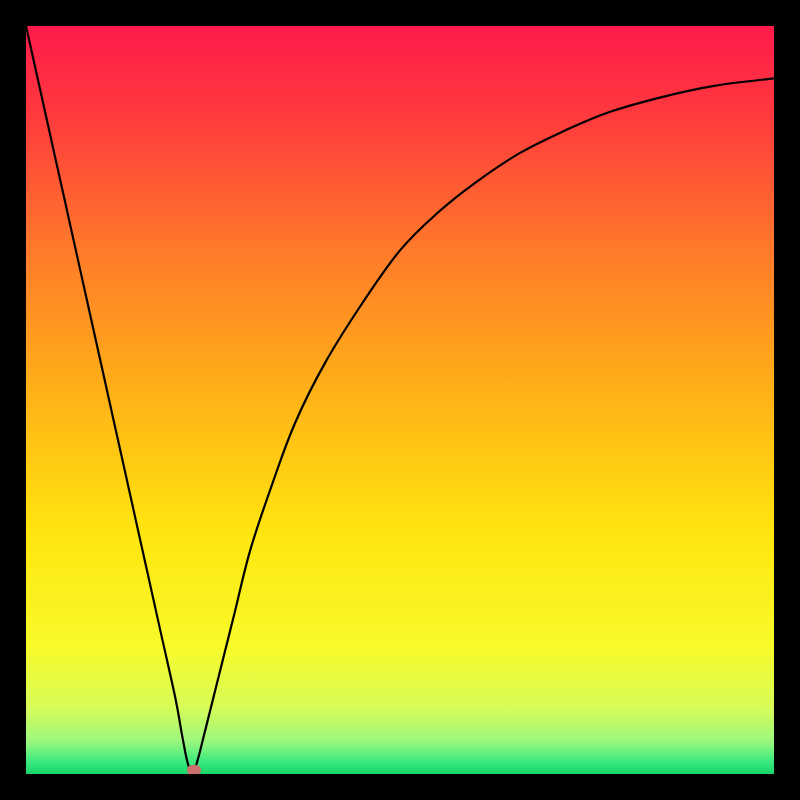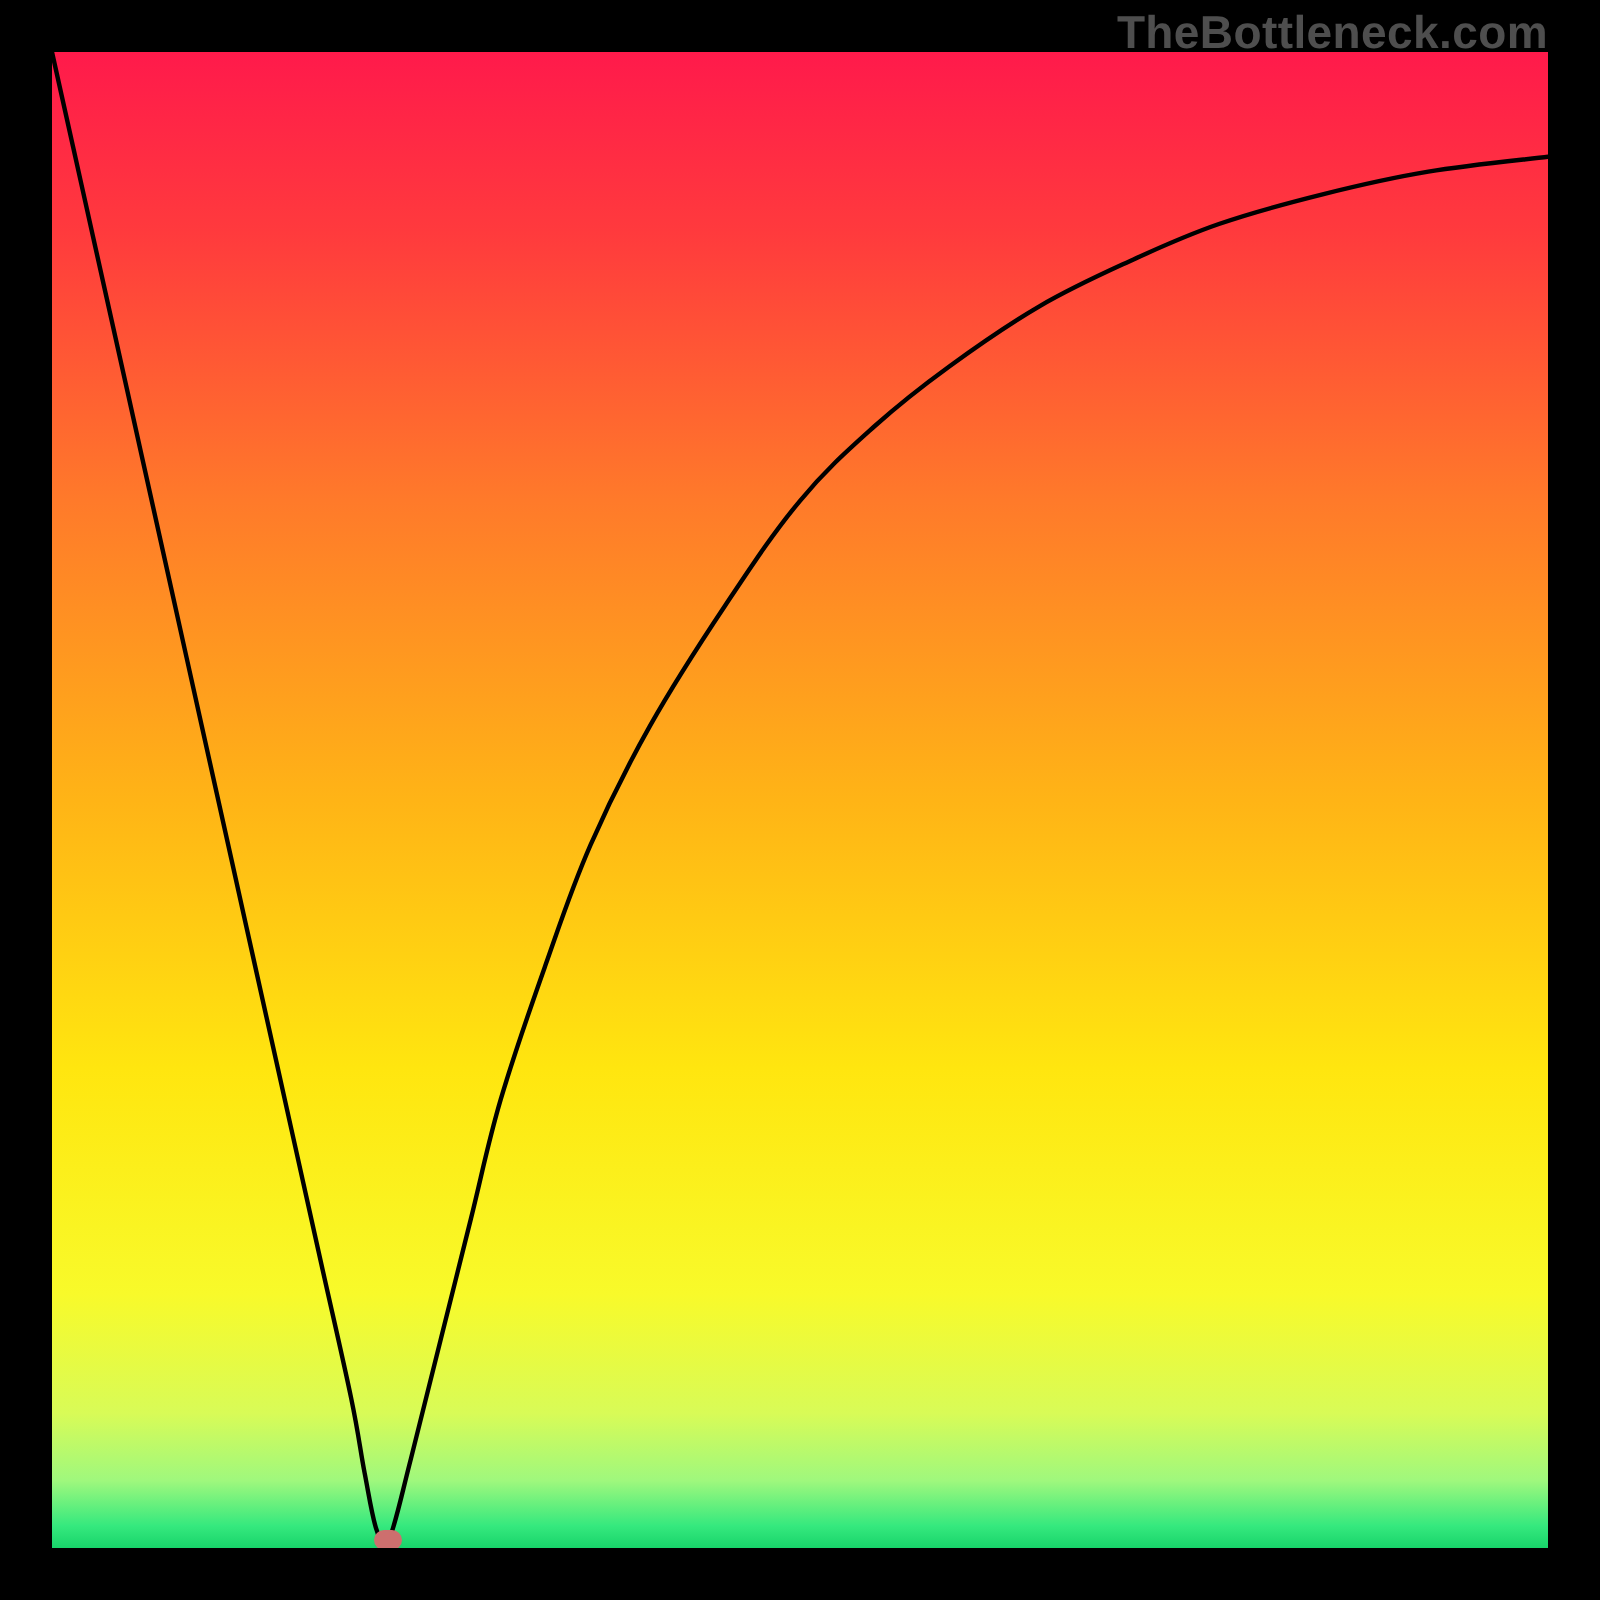--- a/index.html
+++ b/index.html
@@ -50,21 +50,20 @@
     background: #cd6f6e;
     transform: translate(-50%, -50%);
     z-index: 3;
   }
 </style>
 </head>
 <body>
 
 <div class="frame">
 
-  <div class="watermark">TheBottleneck.com</div>
 
   <div class="plot-area">
 
     <svg class="bg" viewBox="0 0 748 748" preserveAspectRatio="none">
       <defs>
         <linearGradient id="grad" x1="0" y1="0" x2="0" y2="1">
             <stop offset="0.00%" stop-color="#ff1a4b"></stop>
             <stop offset="12.00%" stop-color="#ff3a3d"></stop>
             <stop offset="30.00%" stop-color="#ff7a2a"></stop>
             <stop offset="50.00%" stop-color="#ffb416"></stop>

